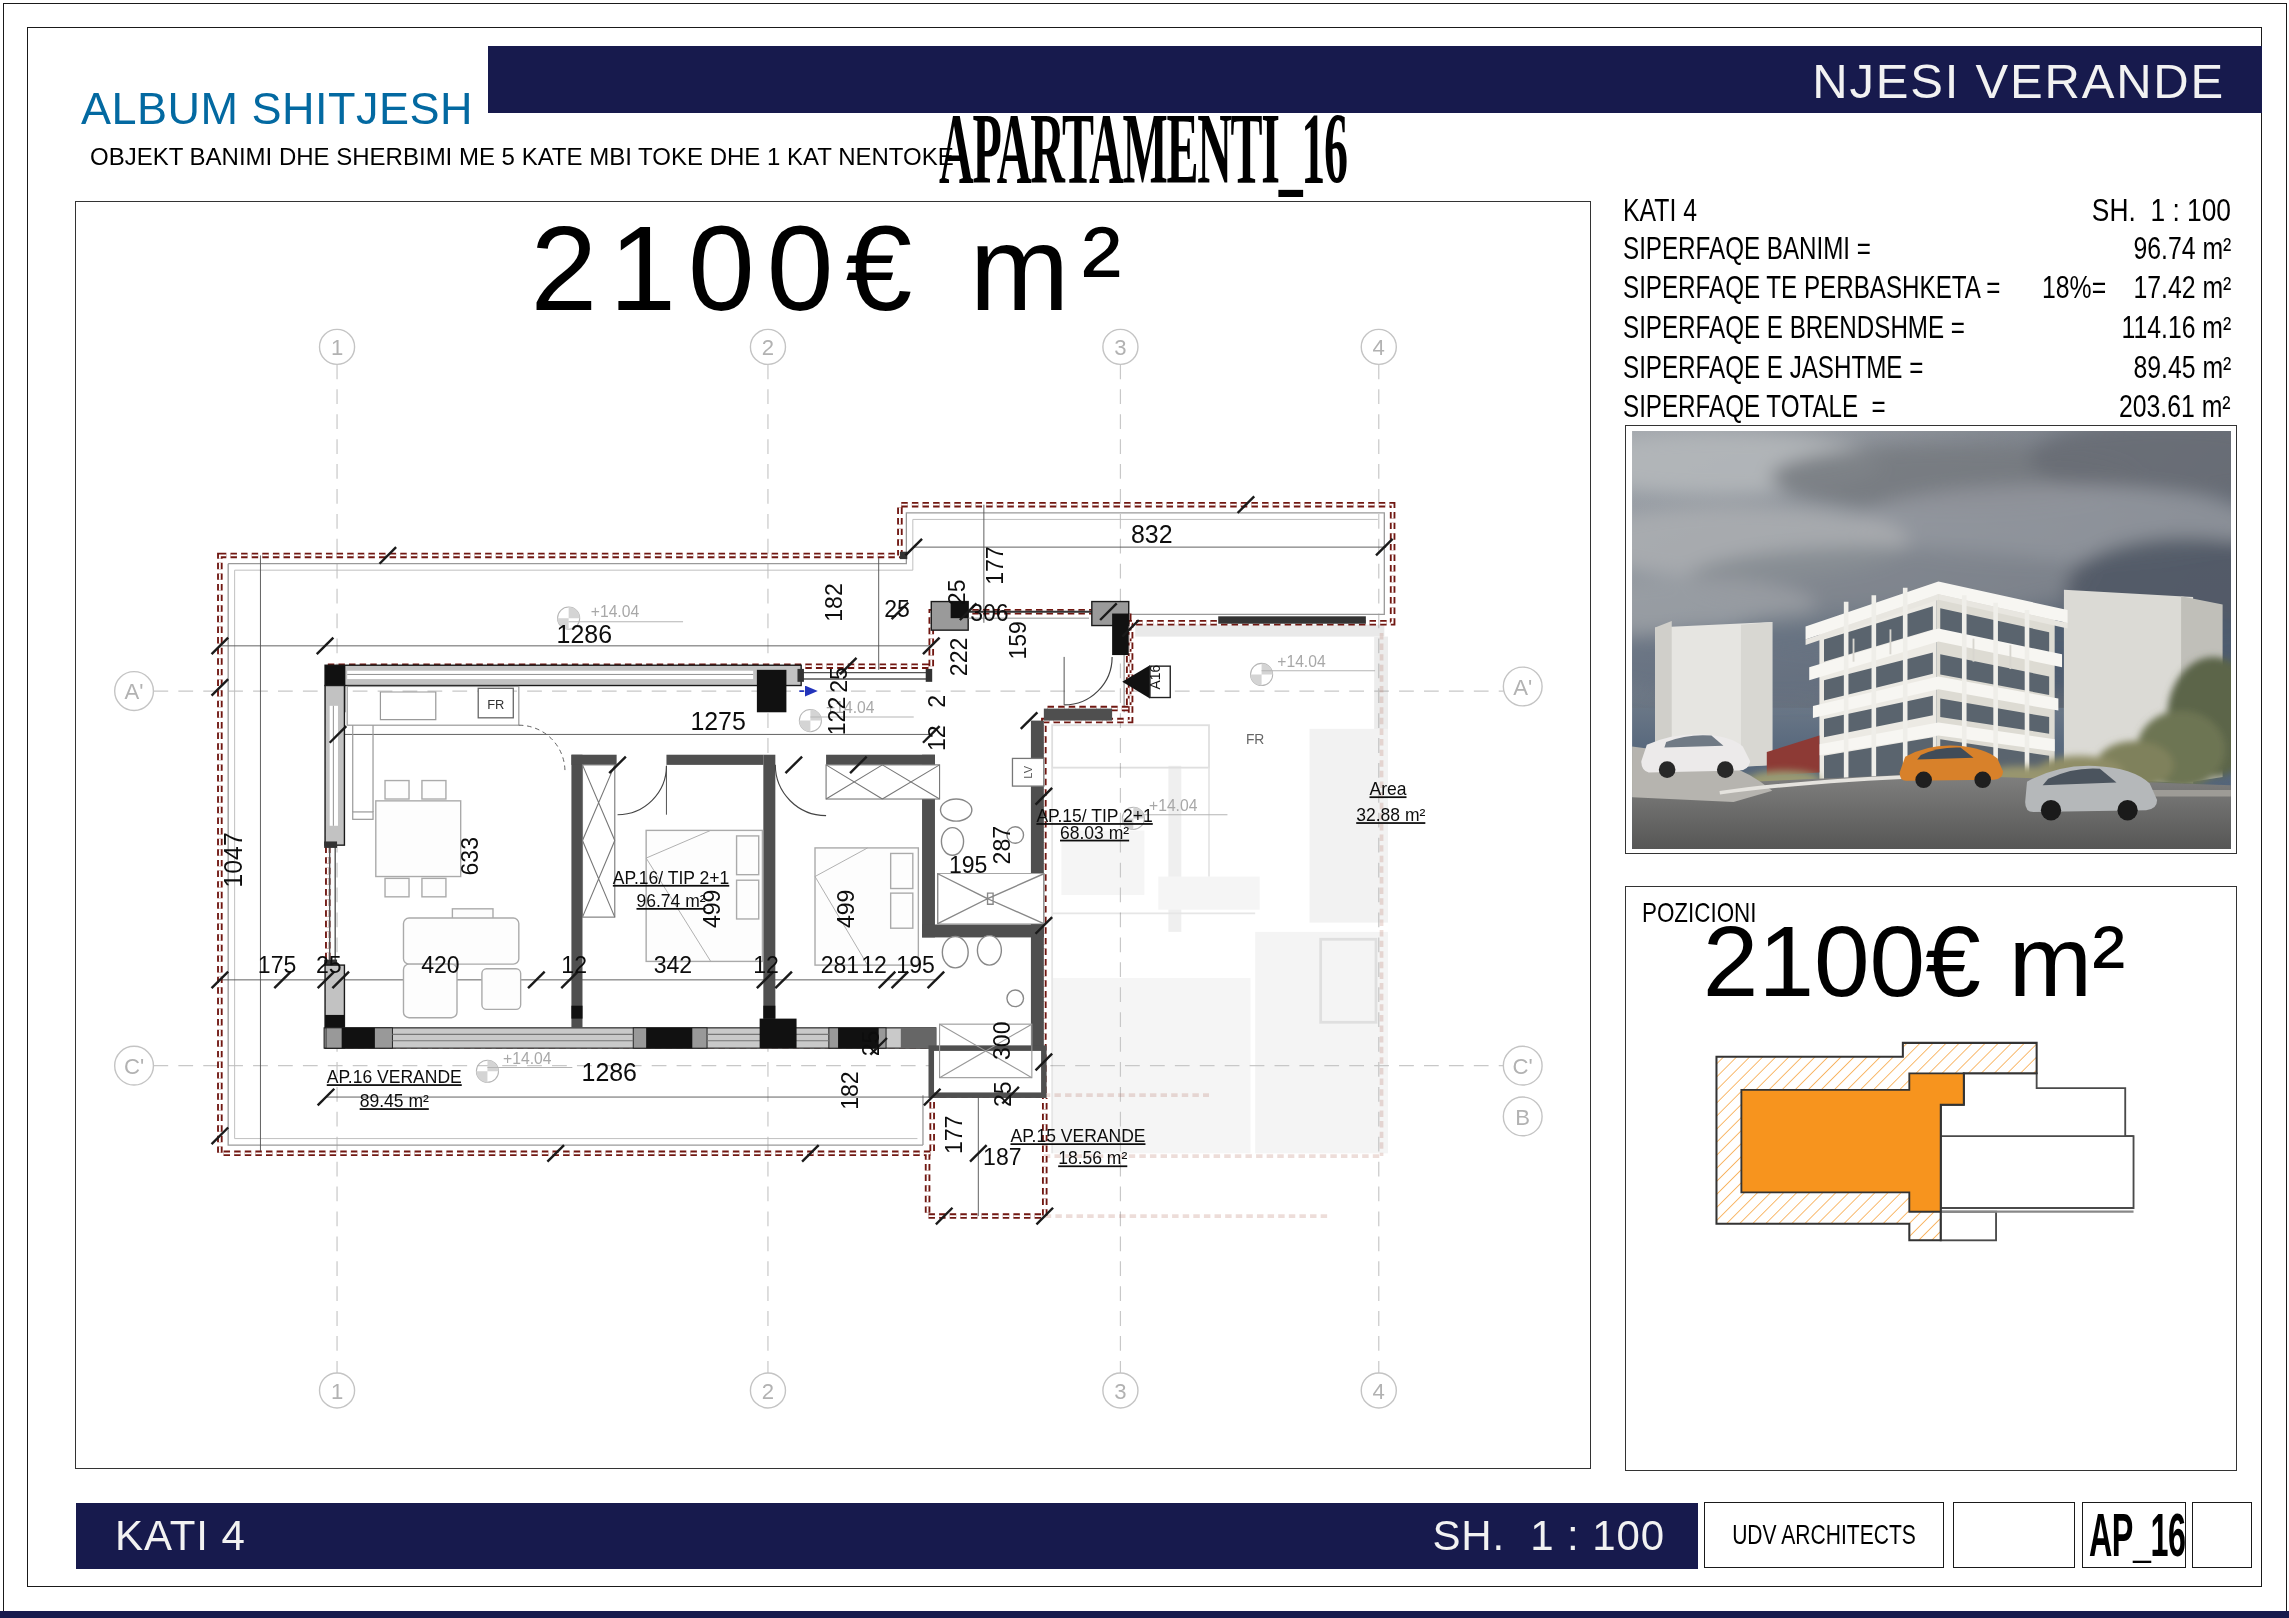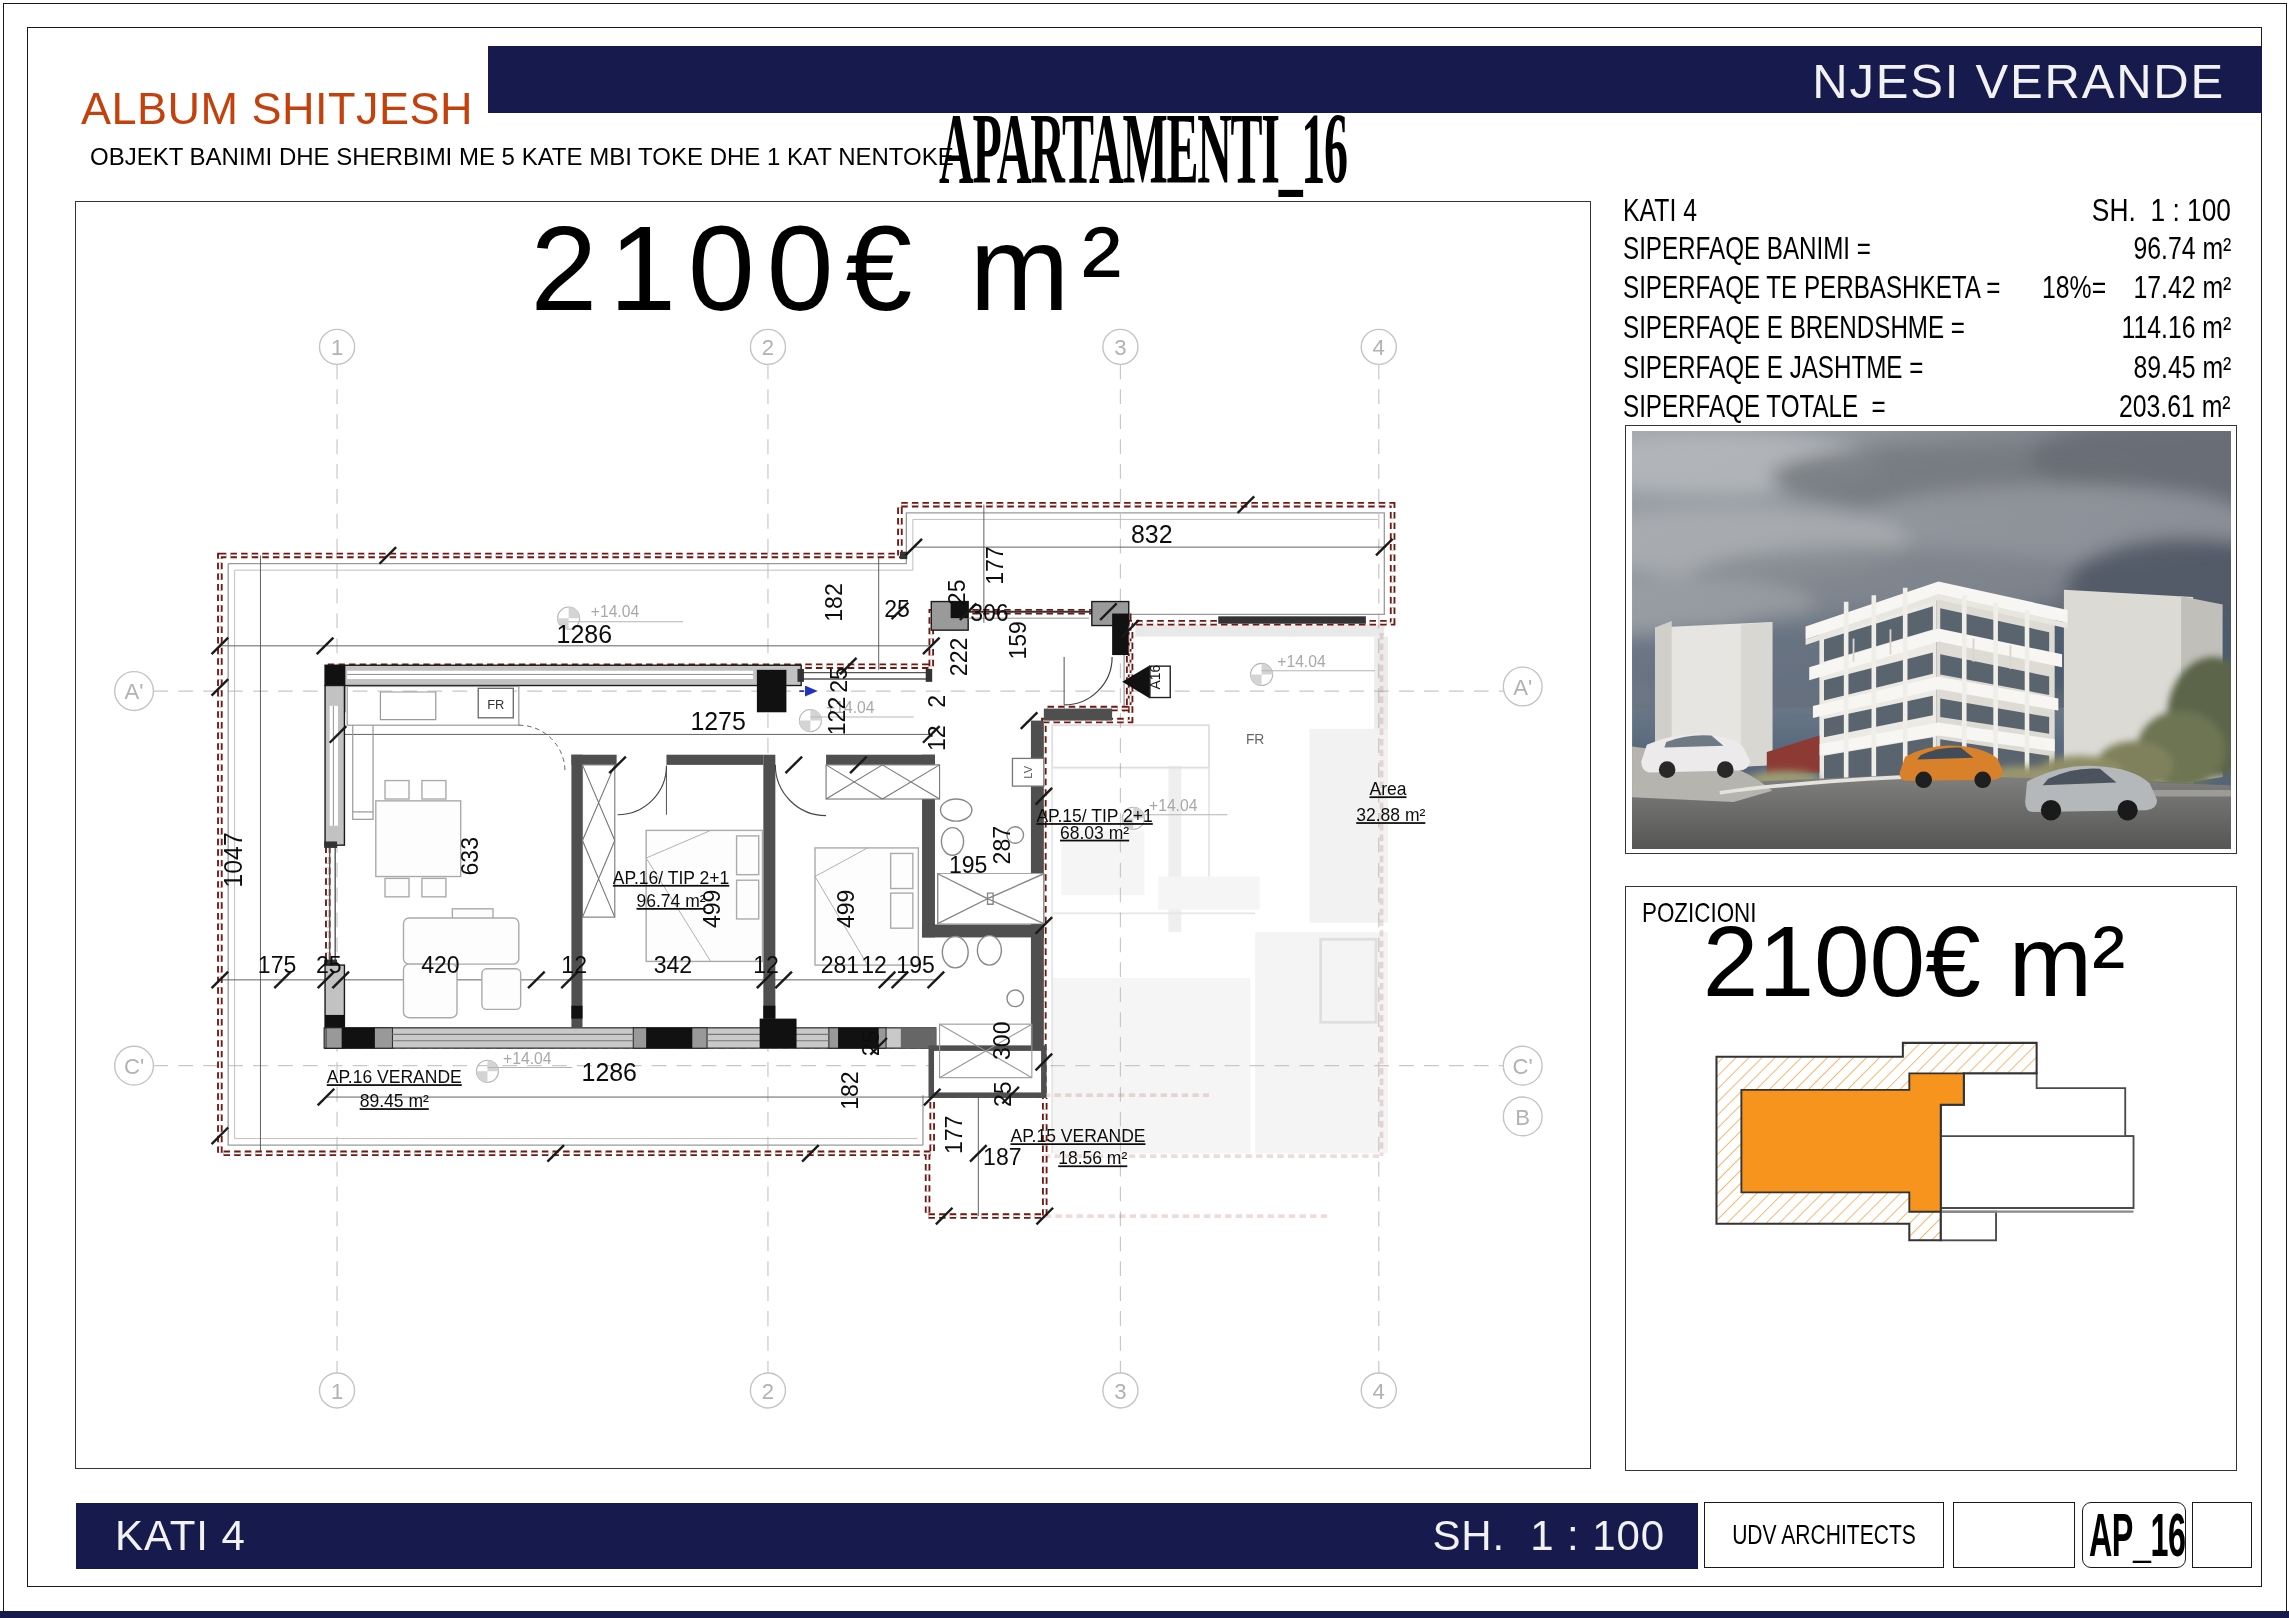--- a/index.html
+++ b/index.html
@@ -1,20 +1,20 @@
 <!DOCTYPE html>
 <html style="font-size:14.8px"><head>
 <meta charset="utf-8">
 <style>
 * { margin:0; padding:0; box-sizing:border-box; }
 html,body { width:2290px; height:1619px; background:#fff; font-family:"Liberation Sans", sans-serif; position:relative; overflow:hidden; }
 .abs { position:absolute; }
 #outerborder { left:2.8px; top:2.8px; width:2284px; height:1610px; border:1.8px solid #1a1a1a; }
 #innerframe { left:27px; top:27px; width:2235px; height:1560px; border:1.8px solid #1a1a1a; }
-#title { left:81px; top:83px; font-size:45px; color:#c2410c; letter-spacing:0.5px; }
+#title { left:81px; top:83px; font-size:45px; color:#0369a1; letter-spacing:0.5px; }
 #banner { left:488px; top:46px; width:1774px; height:67px; background:#171a4d; }
 #banner span { position:absolute; right:37px; top:7.4px; font-size:49px; color:#f2f2f2; letter-spacing:1.8px; }
 #subtitle { left:82px; top:143px; font-size:24px; color:#000; letter-spacing:0px;margin-left:8px; }
 #apt16 { left:939px; top:90px; font-family:"Liberation Serif", serif; font-weight:bold; font-size:102px; transform:scale(0.471,1.0); transform-origin:left top; letter-spacing:-2.8px; white-space:nowrap; }
 #bigprice { left:832px; top:199px; transform:translateX(-50%); font-size:120px; letter-spacing:12px; color:#000; white-space:nowrap; }
 #planframe { left:75px; top:201px; width:1516px; height:1268px; border:1.4px solid #333; }
 #rkati { left:1623px; top:193px; font-size:31px; transform:scaleX(0.8); transform-origin:left center; }
 #rsh { left:1982px; top:193px; width:249px; text-align:right; font-size:31px; transform:scaleX(0.85); transform-origin:right center; }
 .rrow { left:1623px; width:608px; font-size:31px; }
 .rlab { position:absolute; left:0; top:0; transform:scaleX(0.78); transform-origin:left center; }
@@ -25,21 +25,21 @@
 #pozbox { left:1625px; top:886px; width:612px; height:585px; border:1.4px solid #333; }
 #pozlab { left:1642px; top:897px; font-size:28px; transform:scaleX(0.8); transform-origin:left center; }
 #pozprice { left:1914px; top:904px; transform:translateX(-50%); font-size:100px; white-space:nowrap; }
 #botbar { left:76px; top:1503px; width:1622px; height:66px; background:#171a4d; color:#f2f2f2; }
 #botbar .k { position:absolute; left:39px; top:9.2px; font-size:42px; letter-spacing:0.9px; }
 #botbar .s { position:absolute; right:33px; top:9.2px; font-size:42px; letter-spacing:0.9px; }
 .bbox { border:1.8px solid #1a1a1a; }
 #udv { left:1704px; top:1502px; width:240px; height:66px; }
 #udv span { position:absolute; left:50%; top:50%; transform:translate(-50%,-50%) scaleX(0.78); font-size:27px; white-space:nowrap; }
 #emptybox { left:1953px; top:1502px; width:122px; height:66px; }
-#ap16box { left:2082px; top:1502px; width:104px; height:66px;border-radius:9px; }
+#ap16box { left:2082px; top:1502px; width:104px; height:66px; }
 #ap16box span { position:absolute; left:5.5px; top:-2.8px; font-size:61px; font-weight:bold; transform:scale(0.53,1.0); transform-origin:left top; letter-spacing:-0.9px; white-space:nowrap; }
 #smallbox { left:2192px; top:1502px; width:60px; height:66px; }
 #botstrip { left:0; top:1611px; width:2290px; height:7.4px; background:#171a4d; }
 svg text { font-family:"Liberation Sans", sans-serif; }
 </style>
 </head>
 <body>
 <div class="abs" id="outerborder"></div>
 <div class="abs" id="innerframe"></div>
 <div class="abs" id="title">ALBUM SHITJESH</div>

